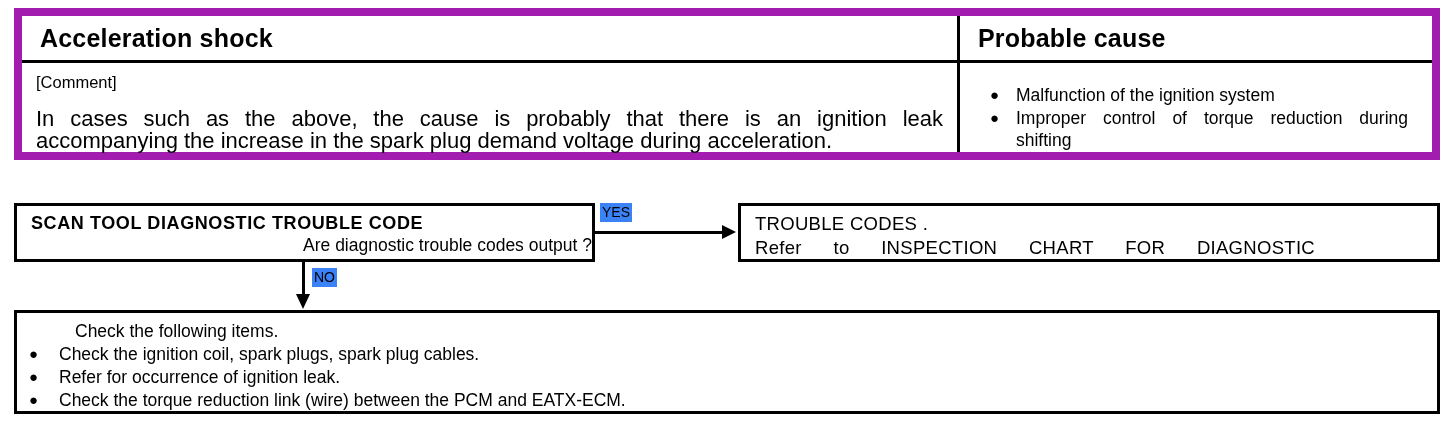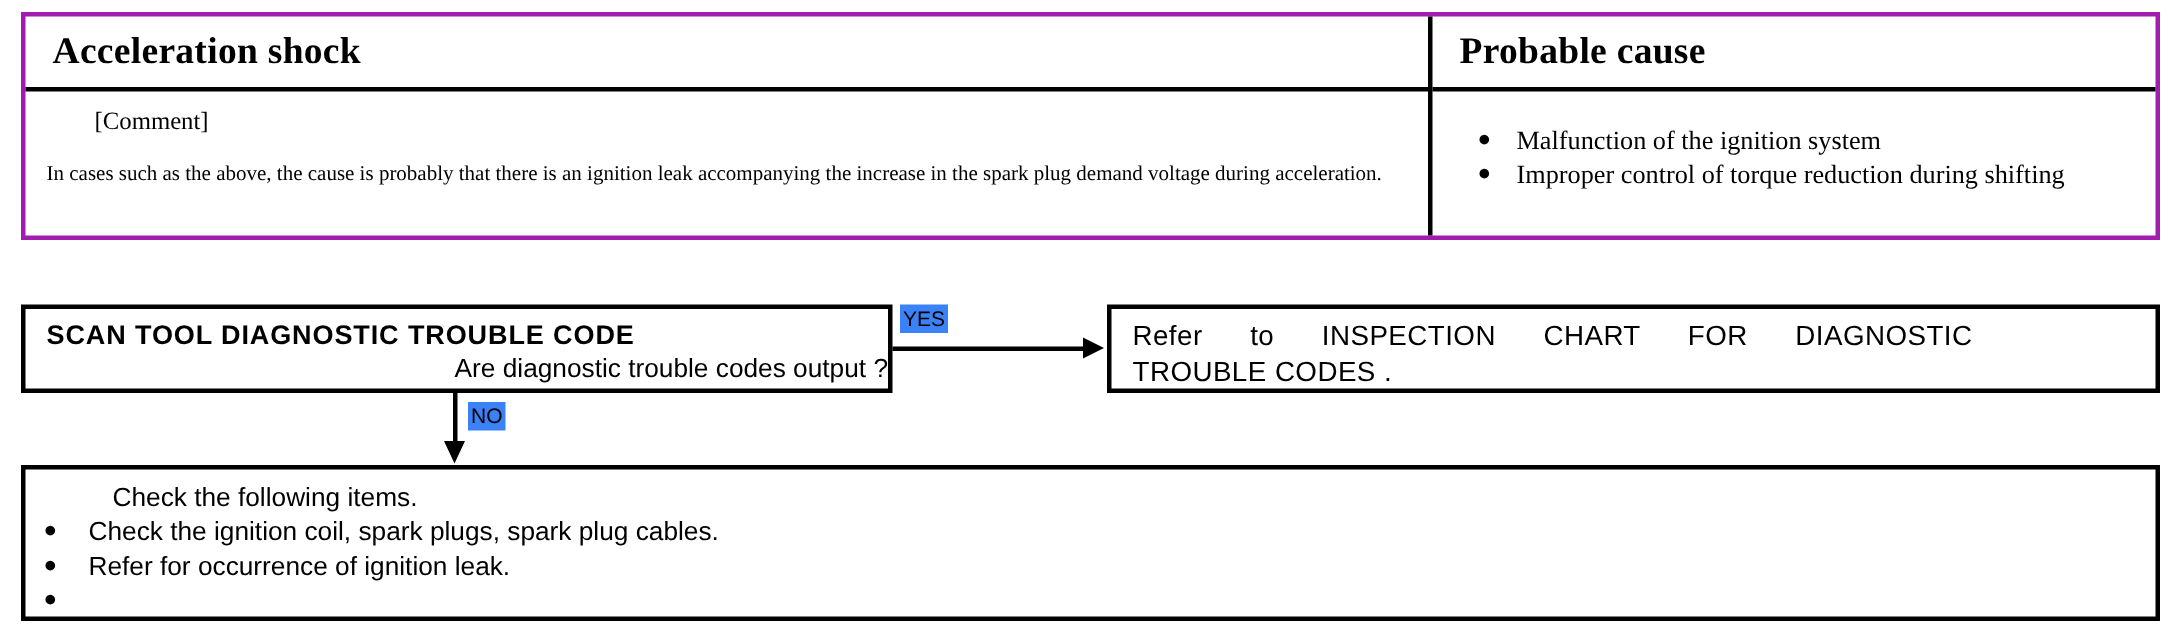--- a/index.html
+++ b/index.html
@@ -16,24 +16,23 @@
     overflow: hidden;
   }
 
   
   .symptom-table {
     position: absolute;
     left: 14px;
     top: 8px;
     width: 1426px;
     height: 152px;
-    border: 3px solid #a21caf;
-    box-sizing: border-box;
-    display: flex;
-    font-family: Liberation Serif, serif;
+    border: 8px solid #a21caf;
+    box-sizing: border-box;
+    display: flex;
   }
   .col-left {
     width: 938px;
     box-sizing: border-box;
     border-right: 3px solid #000;
     display: flex;
     flex-direction: column;
   }
   .col-right {
     flex: 1;
@@ -55,24 +54,23 @@
     letter-spacing: 0.2px;
   }
   .body-cell {
     flex: 1;
     box-sizing: border-box;
     padding: 9px 14px 0 14px;
   }
   .comment-label {
     font-size: 16.5px;
     line-height: 21px;
-    margin-left: 32px;
   }
   .comment-body {
-    font-size: 14px;
+    font-size: 22px;
     line-height: 22px;
     text-align: justify;
     margin-top: 15px;
   }
   .cause-list {
     padding: 12px 10px 0 16px;
   }
   .cause-item {
     display: flex;
     font-size: 17.5px;
@@ -237,36 +235,37 @@
   <div class="box scan-box">
     <div class="scan-title">SCAN TOOL DIAGNOSTIC TROUBLE CODE</div>
     <div class="scan-sub">Are diagnostic trouble codes output ?</div>
   </div>
 
   <div class="line-h" style="left:595px; top:231px; width:129px;"></div>
   <div class="arrow-right" style="left:722px; top:225px;"></div>
   <div class="edge-label" style="left:600px; top:203px;">YES</div>
 
   <div class="box refer-box">
+    <div class="refer-line">TROUBLE CODES .</div>
     <div class="refer-line l1">Refer to INSPECTION CHART FOR DIAGNOSTIC</div>
-    <div class="refer-line">TROUBLE CODES .</div>
   </div>
 
   <div class="line-v" style="left:302px; top:262px; height:36px;"></div>
   <div class="arrow-down" style="left:296px; top:294px;"></div>
   <div class="edge-label" style="left:312px; top:268px;">NO</div>
 
   <div class="box check-box">
     <div class="check-head">Check the following items.</div>
     <div class="check-item">
       <span class="bullet">●</span>
       <span>Check the ignition coil, spark plugs, spark plug cables.</span>
     </div>
     <div class="check-item">
       <span class="bullet">●</span>
       <span>Refer for occurrence of ignition leak.</span>
     </div>
     <div class="check-item">
       <span class="bullet">●</span>
+      <span>Check the torque reduction link (wire) between the PCM and EATX-ECM.</span>
     </div>
   </div>
 
 </div>
 
 </body></html>

